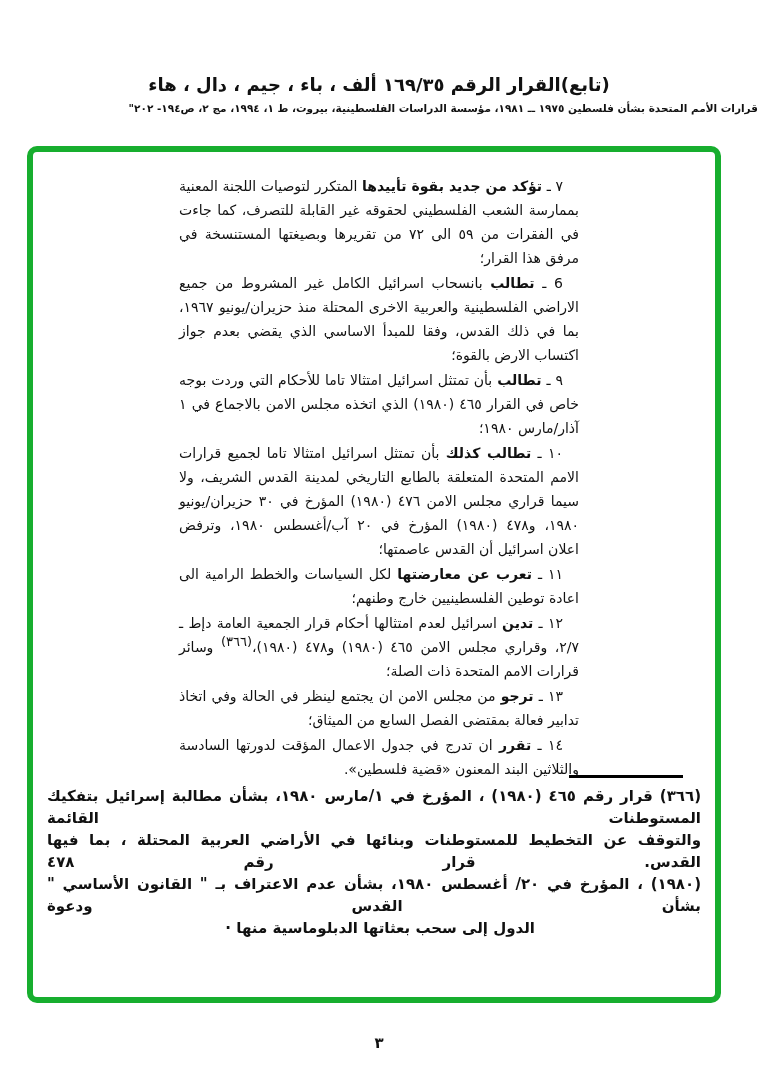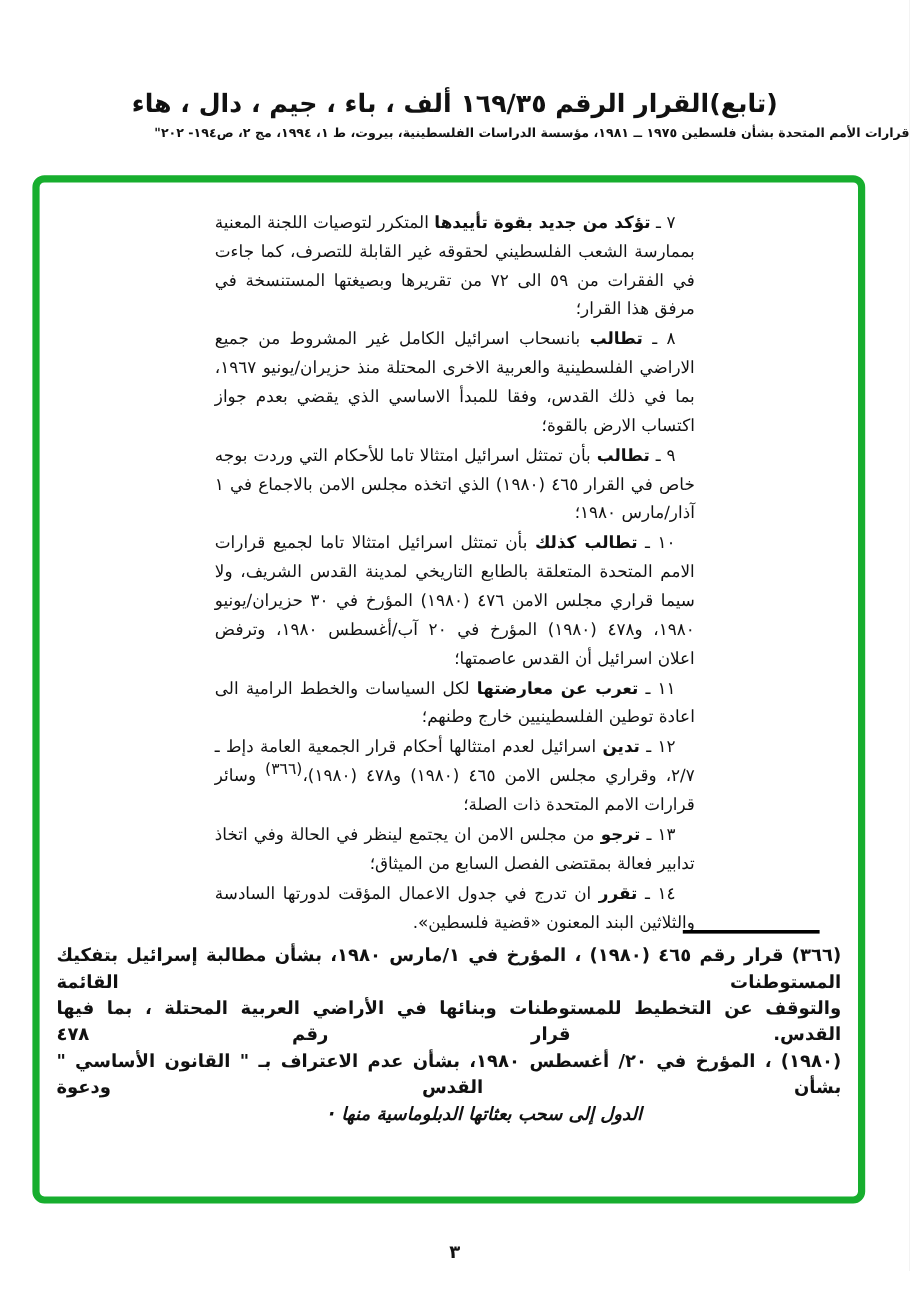--- a/index.html
+++ b/index.html
@@ -3,21 +3,21 @@
 <meta charset="utf-8">
 <style>
   html,body { margin:0; padding:0; background:#e8e8e8; }
   .page {
     position:relative; width:758px; height:1078px; margin:0 auto;
     background:#ffffff; overflow:hidden; color:#111;
     font-family:"DejaVu Sans", sans-serif;
   }
   
   .doc-header { position:absolute; top:74px; left:0; right:0; text-align:center; direction:rtl; }
-  .hline1 { font-weight:bold; font-size:21px; letter-spacing:0; }
+  .hline1 { font-weight:bold; font-size:18px; letter-spacing:0; }
   .hline2 { font-weight:bold; font-size:10.5px; margin-top:7px;text-align:right; }
   
   .green-box {
     position:absolute; left:27px; top:146px; width:694px; height:857px;
     border:6px solid #d946ef; border-radius:10px; box-sizing:border-box;
   }
   
   .content {
     position:absolute; top:22px; right:136px; left:146px;
     direction:rtl; text-align:justify; font-size:14px; line-height:24px;
@@ -28,21 +28,21 @@
   
   .adoption { width:210px; margin:5px auto 0 0; font-size:13.5px; }
   .adoption div { text-align:justify; text-align-last:justify; line-height:27px; }
   
   .footnote {
     position:absolute; left:14px; right:14px; bottom:58px;
     direction:rtl; font-weight:bold; font-size:15px; line-height:22px;
   }
   .fn-rule { height:3px; width:114px; background:#000; margin:0 18px 7px auto; }
   .fn-line { text-align:justify; text-align-last:justify; }
-  .fn-line.last { text-align:left; text-align-last:right; padding-right:166px;font-style:italic; }
+  .fn-line.last { text-align:left; text-align-last:right; padding-right:166px; }
   
   .page-num {
     position:absolute; bottom:26px; left:0; right:0; text-align:center;
     font-weight:bold; font-size:15px;
   }
 </style>
 </head>
 <body>
 
 <div class="page" style="background: rgb(255, 255, 255); color: rgb(17, 17, 17);">
@@ -51,21 +51,21 @@
     <div class="hline1">(تابع)القرار الرقم ١٦٩/٣٥ ألف ، باء ، جيم ، دال ، هاء</div>
     <div class="hline2">قرارات الأمم المتحدة بشأن فلسطين ١٩٧٥ ــ ١٩٨١، مؤسسة الدراسات الفلسطينية، بيروت، ط ١، ١٩٩٤، مج ٢، ص١٩٤- ٢٠٢"</div>
   </div>
 
   <div class="green-box" style="border-color: rgb(23, 174, 46);">
 
     <div class="content">
 
       <p class="para"><span>٧ ـ</span> <span class="lead">تؤكد من جديد بقوة تأييدها</span> <span>المتكرر لتوصيات اللجنة المعنية بممارسة الشعب الفلسطيني لحقوقه غير القابلة للتصرف، كما جاءت في الفقرات من ٥٩ الى ٧٢ من تقريرها وبصيغتها المستنسخة في مرفق هذا القرار؛</span></p>
 
-      <p class="para"><span>٨ ـ</span> <span class="lead">تطالب</span> <span>بانسحاب اسرائيل الكامل غير المشروط من جميع الاراضي الفلسطينية والعربية الاخرى المحتلة منذ حزيران/يونيو ١٩٦٧، بما في ذلك القدس، وفقا للمبدأ الاساسي الذي يقضي بعدم جواز اكتساب الارض بالقوة؛</span></p>
+      <p class="para"><span>6 ـ</span> <span class="lead">تطالب</span> <span>بانسحاب اسرائيل الكامل غير المشروط من جميع الاراضي الفلسطينية والعربية الاخرى المحتلة منذ حزيران/يونيو ١٩٦٧، بما في ذلك القدس، وفقا للمبدأ الاساسي الذي يقضي بعدم جواز اكتساب الارض بالقوة؛</span></p>
 
       <p class="para"><span>٩ ـ</span> <span class="lead">تطالب</span> <span>بأن تمتثل اسرائيل امتثالا تاما للأحكام التي وردت بوجه خاص في القرار ٤٦٥ (١٩٨٠) الذي اتخذه مجلس الامن بالاجماع في ١ آذار/مارس ١٩٨٠؛</span></p>
 
       <p class="para"><span>١٠ ـ</span> <span class="lead">تطالب كذلك</span> <span>بأن تمتثل اسرائيل امتثالا تاما لجميع قرارات الامم المتحدة المتعلقة بالطابع التاريخي لمدينة القدس الشريف، ولا سيما قراري مجلس الامن ٤٧٦ (١٩٨٠) المؤرخ في ٣٠ حزيران/يونيو ١٩٨٠، و٤٧٨ (١٩٨٠) المؤرخ في ٢٠ آب/أغسطس ١٩٨٠، وترفض اعلان اسرائيل أن القدس عاصمتها؛</span></p>
 
       <p class="para"><span>١١ ـ</span> <span class="lead">تعرب عن معارضتها</span> <span>لكل السياسات والخطط الرامية الى اعادة توطين الفلسطينيين خارج وطنهم؛</span></p>
 
       <p class="para"><span>١٢ ـ</span> <span class="lead">تدين</span> <span>اسرائيل لعدم امتثالها أحكام قرار الجمعية العامة دإط ـ ٢/٧، وقراري مجلس الامن ٤٦٥ (١٩٨٠) و٤٧٨ (١٩٨٠)،</span><span class="fn-sup">(٣٦٦)</span> <span>وسائر قرارات الامم المتحدة ذات الصلة؛</span></p>
 
       <p class="para"><span>١٣ ـ</span> <span class="lead">ترجو</span> <span>من مجلس الامن ان يجتمع لينظر في الحالة وفي اتخاذ تدابير فعالة بمقتضى الفصل السابع من الميثاق؛</span></p>

